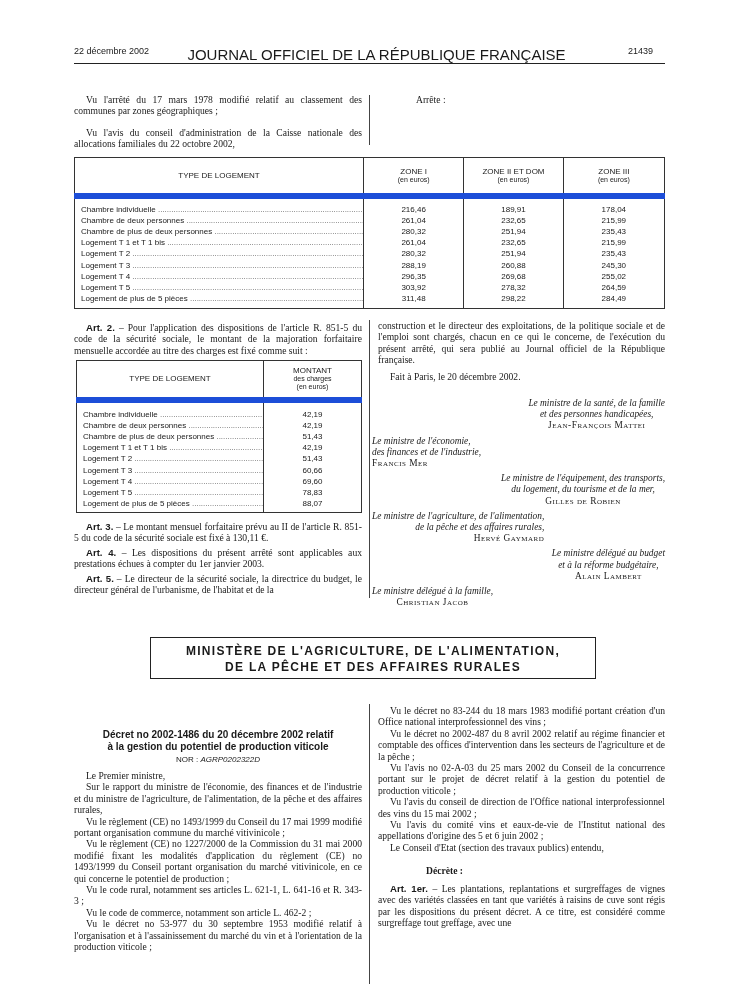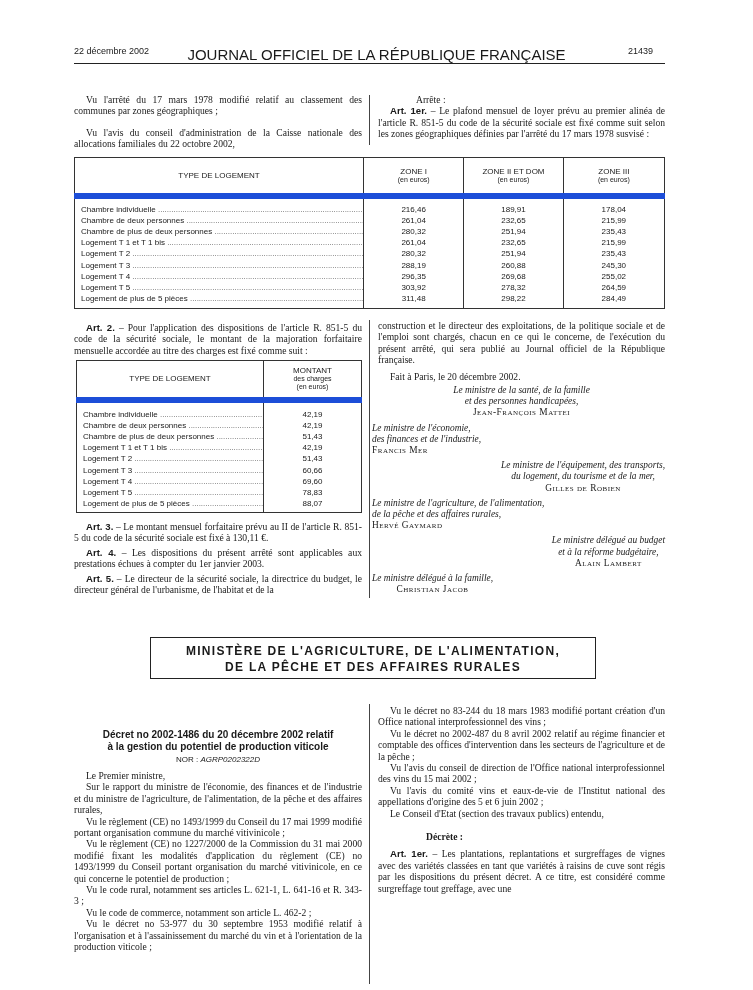--- a/index.html
+++ b/index.html
@@ -36,21 +36,20 @@
 <div class="hdr" style="right:100px;">21439</div>
 <div class="hdr-rule"></div>
 
 <div class="abs" style="left:74px; top:94px; width:288px;">
   <p class="p ind">Vu l'arrêté du 17 mars 1978 modifié relatif au classement des communes par zones géographiques ;</p>
   <p class="p ind" style="margin-top:10px;">Vu l'avis du conseil d'administration de la Caisse nationale des allocations familiales du 22 octobre 2002,</p>
 </div>
 <div class="col-sep" style="top:95px; height:50px;"></div>
 <div class="abs" style="left:378px; top:94px; width:287px;">
   <p class="p" style="text-indent:38px;">Arrête :</p>
-  <p class="p ind"><b class="art">Art. 1er.</b><span> – Le plafond mensuel de loyer prévu au premier alinéa de l'article R. 851-5 du code de la sécurité sociale est fixé comme suit selon les zones géographiques définies par l'arrêté du 17 mars 1978 susvisé :</span></p>
 </div>
 
 <table class="t" style="left:74px; top:157px; width:591px; border:1px solid #333;">
   <colgroup>
       <col style="width:288px">
       <col style="width:101px">
       <col style="width:100px">
       <col style="width:102px">
     </colgroup>
   <tbody>
@@ -203,21 +202,21 @@
   <p class="p ind" style="margin-top:3px;"><b class="art">Art. 4.</b><span> – Les dispositions du présent arrêté sont applicables aux prestations échues à compter du 1er janvier 2003.</span></p>
   <p class="p ind" style="margin-top:3px;"><b class="art">Art. 5.</b><span> – Le directeur de la sécurité sociale, la directrice du budget, le directeur général de l'urbanisme, de l'habitat et de la</span></p>
 </div>
 
 <div class="col-sep" style="top:320px; height:278px;"></div>
 
 <div class="abs" style="left:378px; top:320px; width:287px;">
   <p class="p">construction et le directeur des exploitations, de la politique sociale et de l'emploi sont chargés, chacun en ce qui le concerne, de l'exécution du présent arrêté, qui sera publié au Journal officiel de la République française.</p>
   <p class="p ind" style="margin-top:5px;">Fait à Paris, le 20 décembre 2002.</p>
   <div id="sigs">
-      <div class="sig" style="margin-top: 3px; margin-left: 0px; display: flex; flex-direction: column; ">
+      <div class="sig" style="margin-top: 16px; margin-left: 0px; display: flex; flex-direction: column; align-items: flex-end;">
         <div style="text-align:center">
           <div>Le ministre de la santé, de la famille</div>
           <div>et des personnes handicapées,</div>
           <div class="sc">Jean-François Mattei</div>
         </div>
       </div>
       <div class="sig" style="margin-top: 4px; margin-left: -6px; display: flex; flex-direction: column; align-items: flex-start;">
         <div style="text-align:left">
           <div>Le ministre de l'économie,</div>
           <div>des finances et de l'industrie,</div>
@@ -225,21 +224,21 @@
         </div>
       </div>
       <div class="sig" style="margin-top: 4px; margin-left: 0px; display: flex; flex-direction: column; align-items: flex-end;">
         <div style="text-align:center">
           <div>Le ministre de l'équipement, des transports,</div>
           <div>du logement, du tourisme et de la mer,</div>
           <div class="sc">Gilles de Robien</div>
         </div>
       </div>
       <div class="sig" style="margin-top: 4px; margin-left: -6px; display: flex; flex-direction: column; align-items: flex-start;">
-        <div style="text-align:left">
+        <div style="text-align:right">
           <div>Le ministre de l'agriculture, de l'alimentation,</div>
           <div>de la pêche et des affaires rurales,</div>
           <div class="sc">Hervé Gaymard</div>
         </div>
       </div>
       <div class="sig" style="margin-top: 4px; margin-left: 0px; display: flex; flex-direction: column; align-items: flex-end;">
         <div style="text-align:center">
           <div>Le ministre délégué au budget</div>
           <div>et à la réforme budgétaire,</div>
           <div class="sc">Alain Lambert</div>
@@ -275,19 +274,20 @@
       <p class="p ind">Vu le décret no 53-977 du 30 septembre 1953 modifié relatif à l'organisation et à l'assainissement du marché du vin et à l'orientation de la production viticole ;</p>
     </div>
 </div>
 
 <div class="col-sep" style="top:704px; height:280px;"></div>
 
 <div class="abs" style="left:378px; top:705px; width:287px;">
   <div id="dright">
       <p class="p ind">Vu le décret no 83-244 du 18 mars 1983 modifié portant création d'un Office national interprofessionnel des vins ;</p>
       <p class="p ind">Vu le décret no 2002-487 du 8 avril 2002 relatif au régime financier et comptable des offices d'intervention dans les secteurs de l'agriculture et de la pêche ;</p>
+      <p class="p ind">Vu l'avis no 02-A-03 du 25 mars 2002 du Conseil de la concurrence portant sur le projet de décret relatif à la gestion du potentiel de production viticole ;</p>
       <p class="p ind">Vu l'avis du conseil de direction de l'Office national interprofessionnel des vins du 15 mai 2002 ;</p>
       <p class="p ind">Vu l'avis du comité vins et eaux-de-vie de l'Institut national des appellations d'origine des 5 et 6 juin 2002 ;</p>
       <p class="p ind">Le Conseil d'Etat (section des travaux publics) entendu,</p>
     </div>
   <p class="p" style="text-indent:48px; margin-top:12px;font-weight:bold;">Décrète :</p>
   <p class="p ind" style="margin-top:6px;"><b class="art">Art. 1er.</b><span> – Les plantations, replantations et surgreffages de vignes avec des variétés classées en tant que variétés à raisins de cuve sont régis par les dispositions du présent décret. A ce titre, est considéré comme surgreffage tout greffage, avec une</span></p>
 </div>
 
 </body></html>

